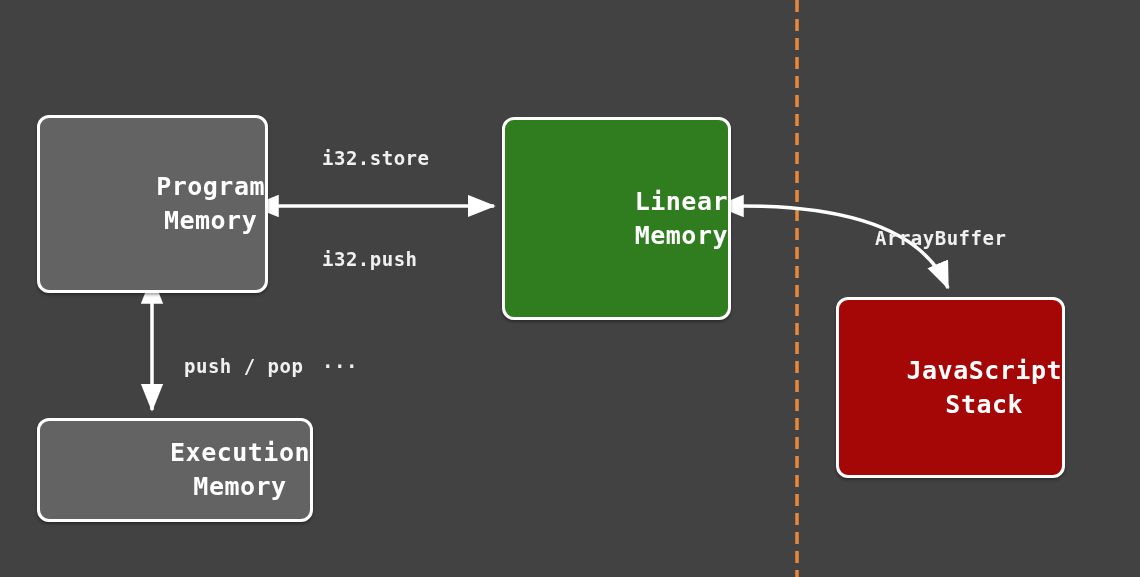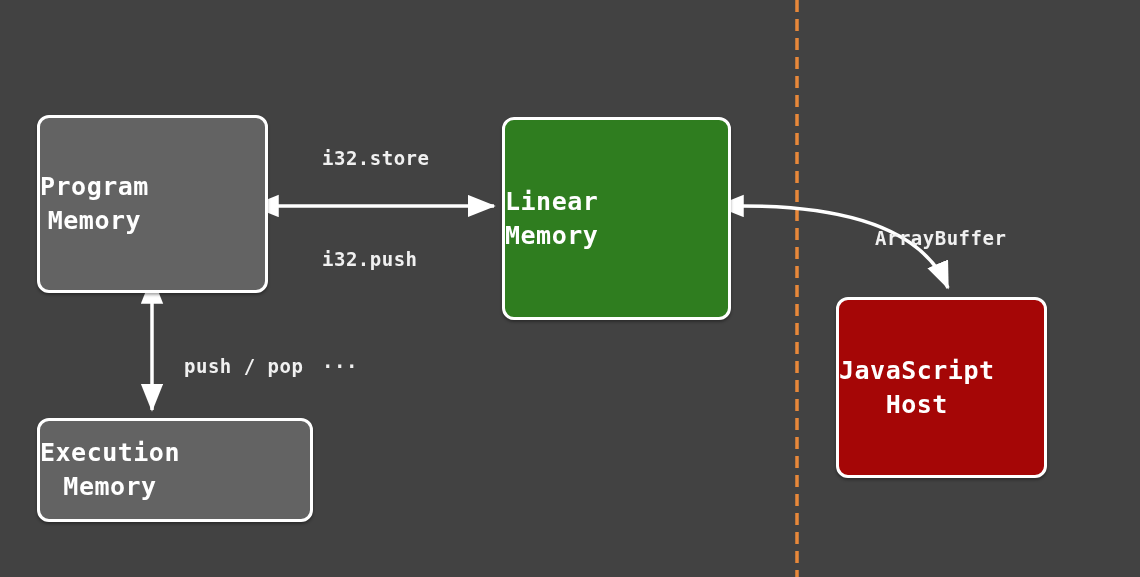--- a/index.html
+++ b/index.html
@@ -15,37 +15,37 @@
     overflow: hidden;
     font-family: "DejaVu Sans Mono", "Liberation Mono", monospace;
   }
   .node {
     position: absolute;
     box-sizing: border-box;
     border: 3px solid #ffffff;
     border-radius: 12px;
     display: flex;
     align-items: center;
-    justify-content: flex-start;
+    justify-content: flex-end;
     text-align: center;
     color: #ffffff;
     font-weight: bold;
     letter-spacing: 0.5px;
     line-height: 1.35;
     font-size: 25px;
     box-shadow: 0 2px 3px rgba(0,0,0,0.35);
   }
   .node-gray   { background: #636363; }
   .node-green  { background: #2f7d1f; }
   .node-red    { background: #a50606; }
 
   #node-program-memory   { left: 37px;  top: 115px; width: 231px; height: 178px; }
   #node-linear-memory    { left: 502px; top: 117px; width: 229px; height: 203px; }
   #node-execution-stack  { left: 37px;  top: 418px; width: 276px; height: 104px; }
-  #node-javascript-host  { left: 836px; top: 297px; width: 211px; height: 181px; }
+  #node-javascript-host  { left: 836px; top: 297px; width: 229px; height: 181px; }
 
   .edge-label {
     position: absolute;
     color: #f0f0f0;
     font-family: "DejaVu Sans Mono", "Liberation Mono", monospace;
     font-weight: bold;
     font-size: 19px;
     letter-spacing: 0.5px;
     white-space: pre;
     line-height: 1.78;
@@ -103,21 +103,21 @@
   <div class="node node-gray" id="node-execution-stack">
     <div>
       <div>Execution</div>
       <div>Memory</div>
     </div>
   </div>
 
   <div class="node node-red" id="node-javascript-host">
     <div>
       <div>JavaScript</div>
-      <div>Host</div>
+      <div>Stack</div>
     </div>
   </div>
 
   <div class="edge-label" id="label-memory-ops">
     <div>i32.store</div>
     <div>i32.push</div>
     <div>...</div>
   </div>
 
   <div class="edge-label" id="label-push-pop">push / pop</div>

